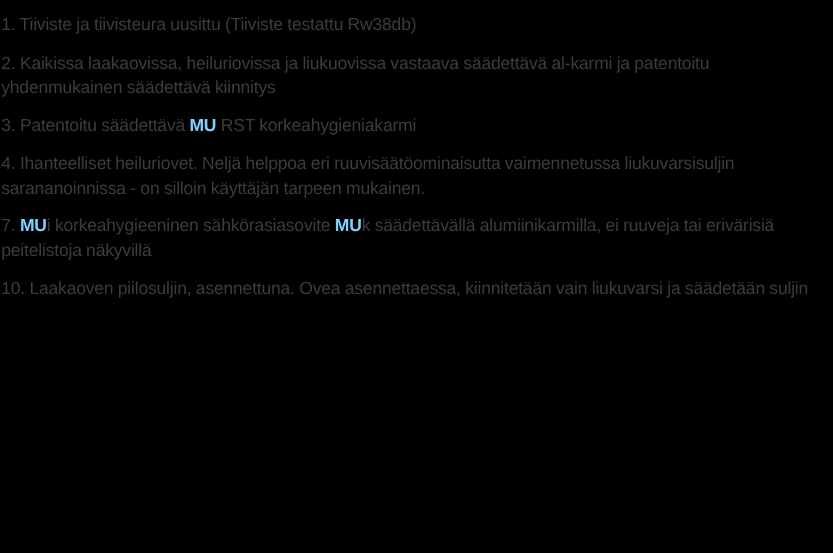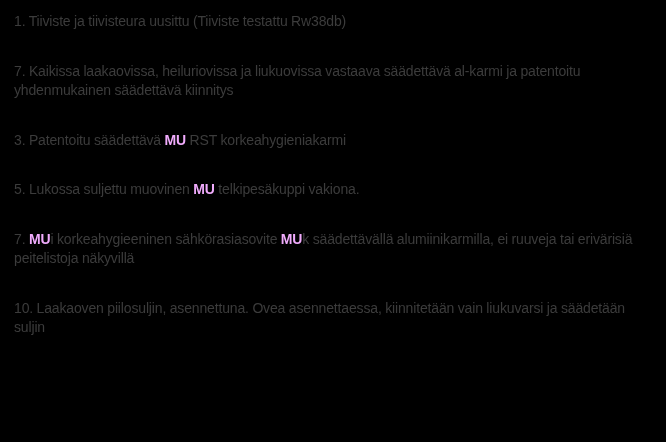--- a/index.html
+++ b/index.html
@@ -14,44 +14,44 @@
       font-family: "Liberation Sans", sans-serif;
       font-size: 14px;
       line-height: 19.5px;
       color: #3c3c3c;
     }
     .doc {
       padding: 0 0 0 1px;
       margin-top: -1px;
     }
     .para {
-      margin: 0 0 4px 0;
-      padding: 13px;
+      margin: 11px 0 4px 0;
+      padding: 0;
       letter-spacing: -0.15px;
       word-spacing: -0.2px;
     }
     .para b {
       font-weight: bold;
-      color: #f0abfc;
+      color: #7dd3fc;
     }
   </style>
 </head>
 <body>
 
 <div class="doc">
   <p class="para"><span>1. Tiiviste ja tiivisteura uusittu (Tiiviste testattu Rw38db)</span></p>
 
 
-  <p class="para"><span>7. Kaikissa laakaovissa, heiluriovissa ja liukuovissa vastaava säädettävä al-karmi ja patentoitu yhdenmukainen säädettävä kiinnitys</span></p>
+  <p class="para"><span>2. Kaikissa laakaovissa, heiluriovissa ja liukuovissa vastaava säädettävä al-karmi ja patentoitu yhdenmukainen säädettävä kiinnitys</span></p>
 
   <p class="para"><span>3. Patentoitu säädettävä </span><b>MU</b><span> RST korkeahygieniakarmi</span></p>
 
 
+  <p class="para"><span>4. Ihanteelliset heiluriovet. Neljä helppoa eri ruuvisäätöominaisutta vaimennetussa liukuvarsisuljin sarananoinnissa - on silloin käyttäjän tarpeen mukainen.</span></p>
 
-  <p class="para"><span>5. Lukossa suljettu muovinen </span><b>MU</b><span> telkipesäkuppi vakiona.</span></p>
 
 
   <p class="para"><span>7. </span><b>MU</b><span>i korkeahygieeninen sähkörasiasovite </span><b>MU</b><span>k säädettävällä alumiinikarmilla, ei ruuveja tai erivärisiä peitelistoja näkyvillä</span></p>
 
 
 
   <p class="para"><span>10. Laakaoven piilosuljin, asennettuna. Ovea asennettaessa, kiinnitetään vain liukuvarsi ja säädetään suljin</span></p>
 </div>
 
 </body></html>

